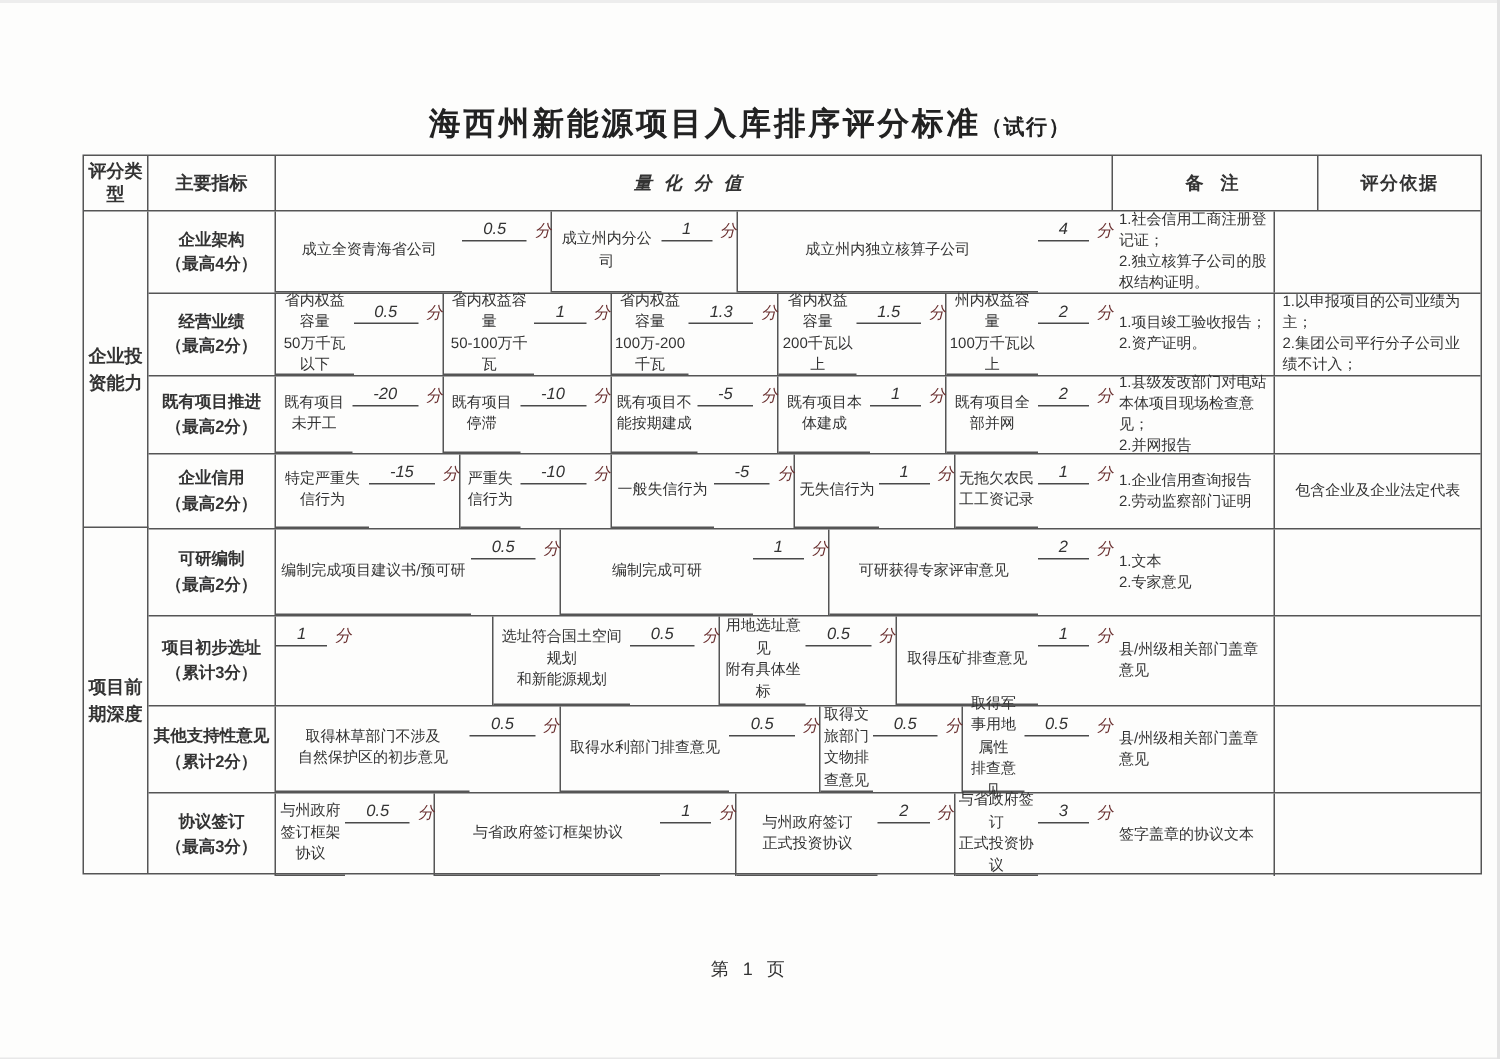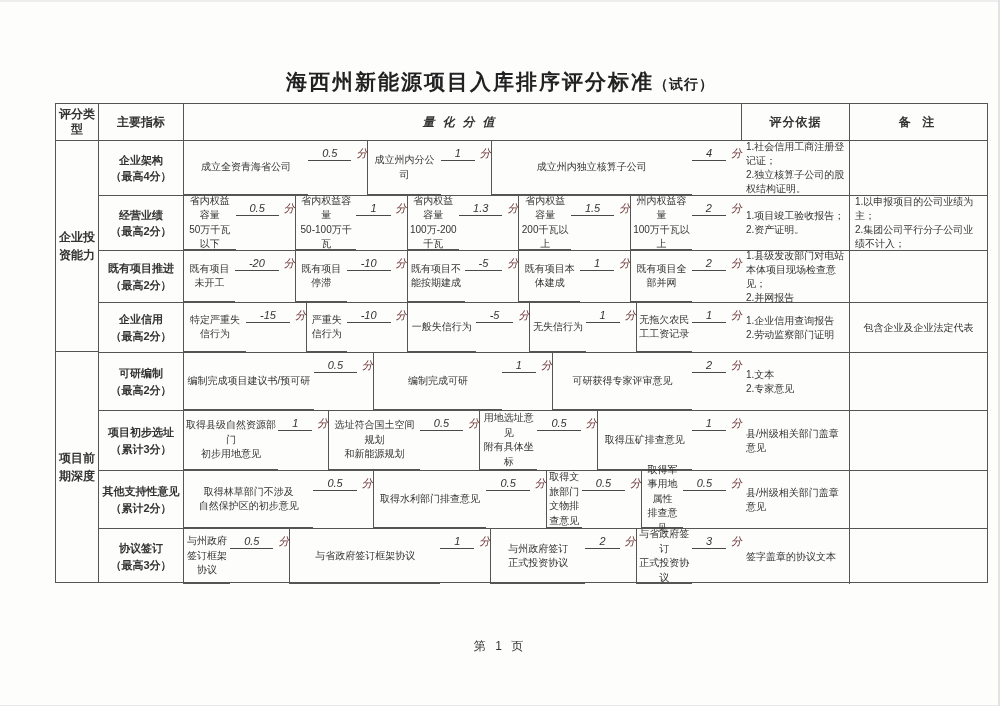--- a/index.html
+++ b/index.html
@@ -109,22 +109,22 @@
 
   <h1 class="doc-title">
     <span>海西州新能源项目入库排序评分标准</span><span class="suffix">（试行）</span>
   </h1>
 
   <div class="tbl">
     <div class="tr-head">
       <div class="hc c1">评分类型</div>
       <div class="hc c2">主要指标</div>
       <div class="hc c3">量化分值</div>
+      <div class="hc c5">备 注</div>
       <div class="hc c4">评分依据</div>
-      <div class="hc c5">备 注</div>
     </div>
     <div class="tbody">
       <div class="cat-col">
           <div class="cat-cell" style="height: 212px;">企业投资能力</div>
           <div class="cat-cell" style="height: 231px;">项目前期深度</div>
         </div>
       <div class="rows-col">
           <div class="row" style="height: 55px;">
             <div class="ind">
               <div>企业架构</div>
@@ -333,22 +333,20 @@
 2.专家意见</div>
             <div class="remark"></div>
           </div>
           <div class="row" style="height: 60px;">
             <div class="ind">
               <div>项目初步选址</div>
               <div class="note">（累计3分）</div>
             </div>
             <div class="quant">
               <div class="qcell" style="flex: 26 1 0px;">
-                <div class="qcrit">取得县级自然资源部门
-初步用地意见</div>
                 <div class="qscore">
                   <span class="score-line">1</span>
                   <span class="unit">分</span>
                 </div>
               </div>
               <div class="qcell" style="flex: 27 1 0px;">
                 <div class="qcrit">选址符合国土空间规划
 和新能源规划</div>
                 <div class="qscore">
                   <span class="score-line">0.5</span>

